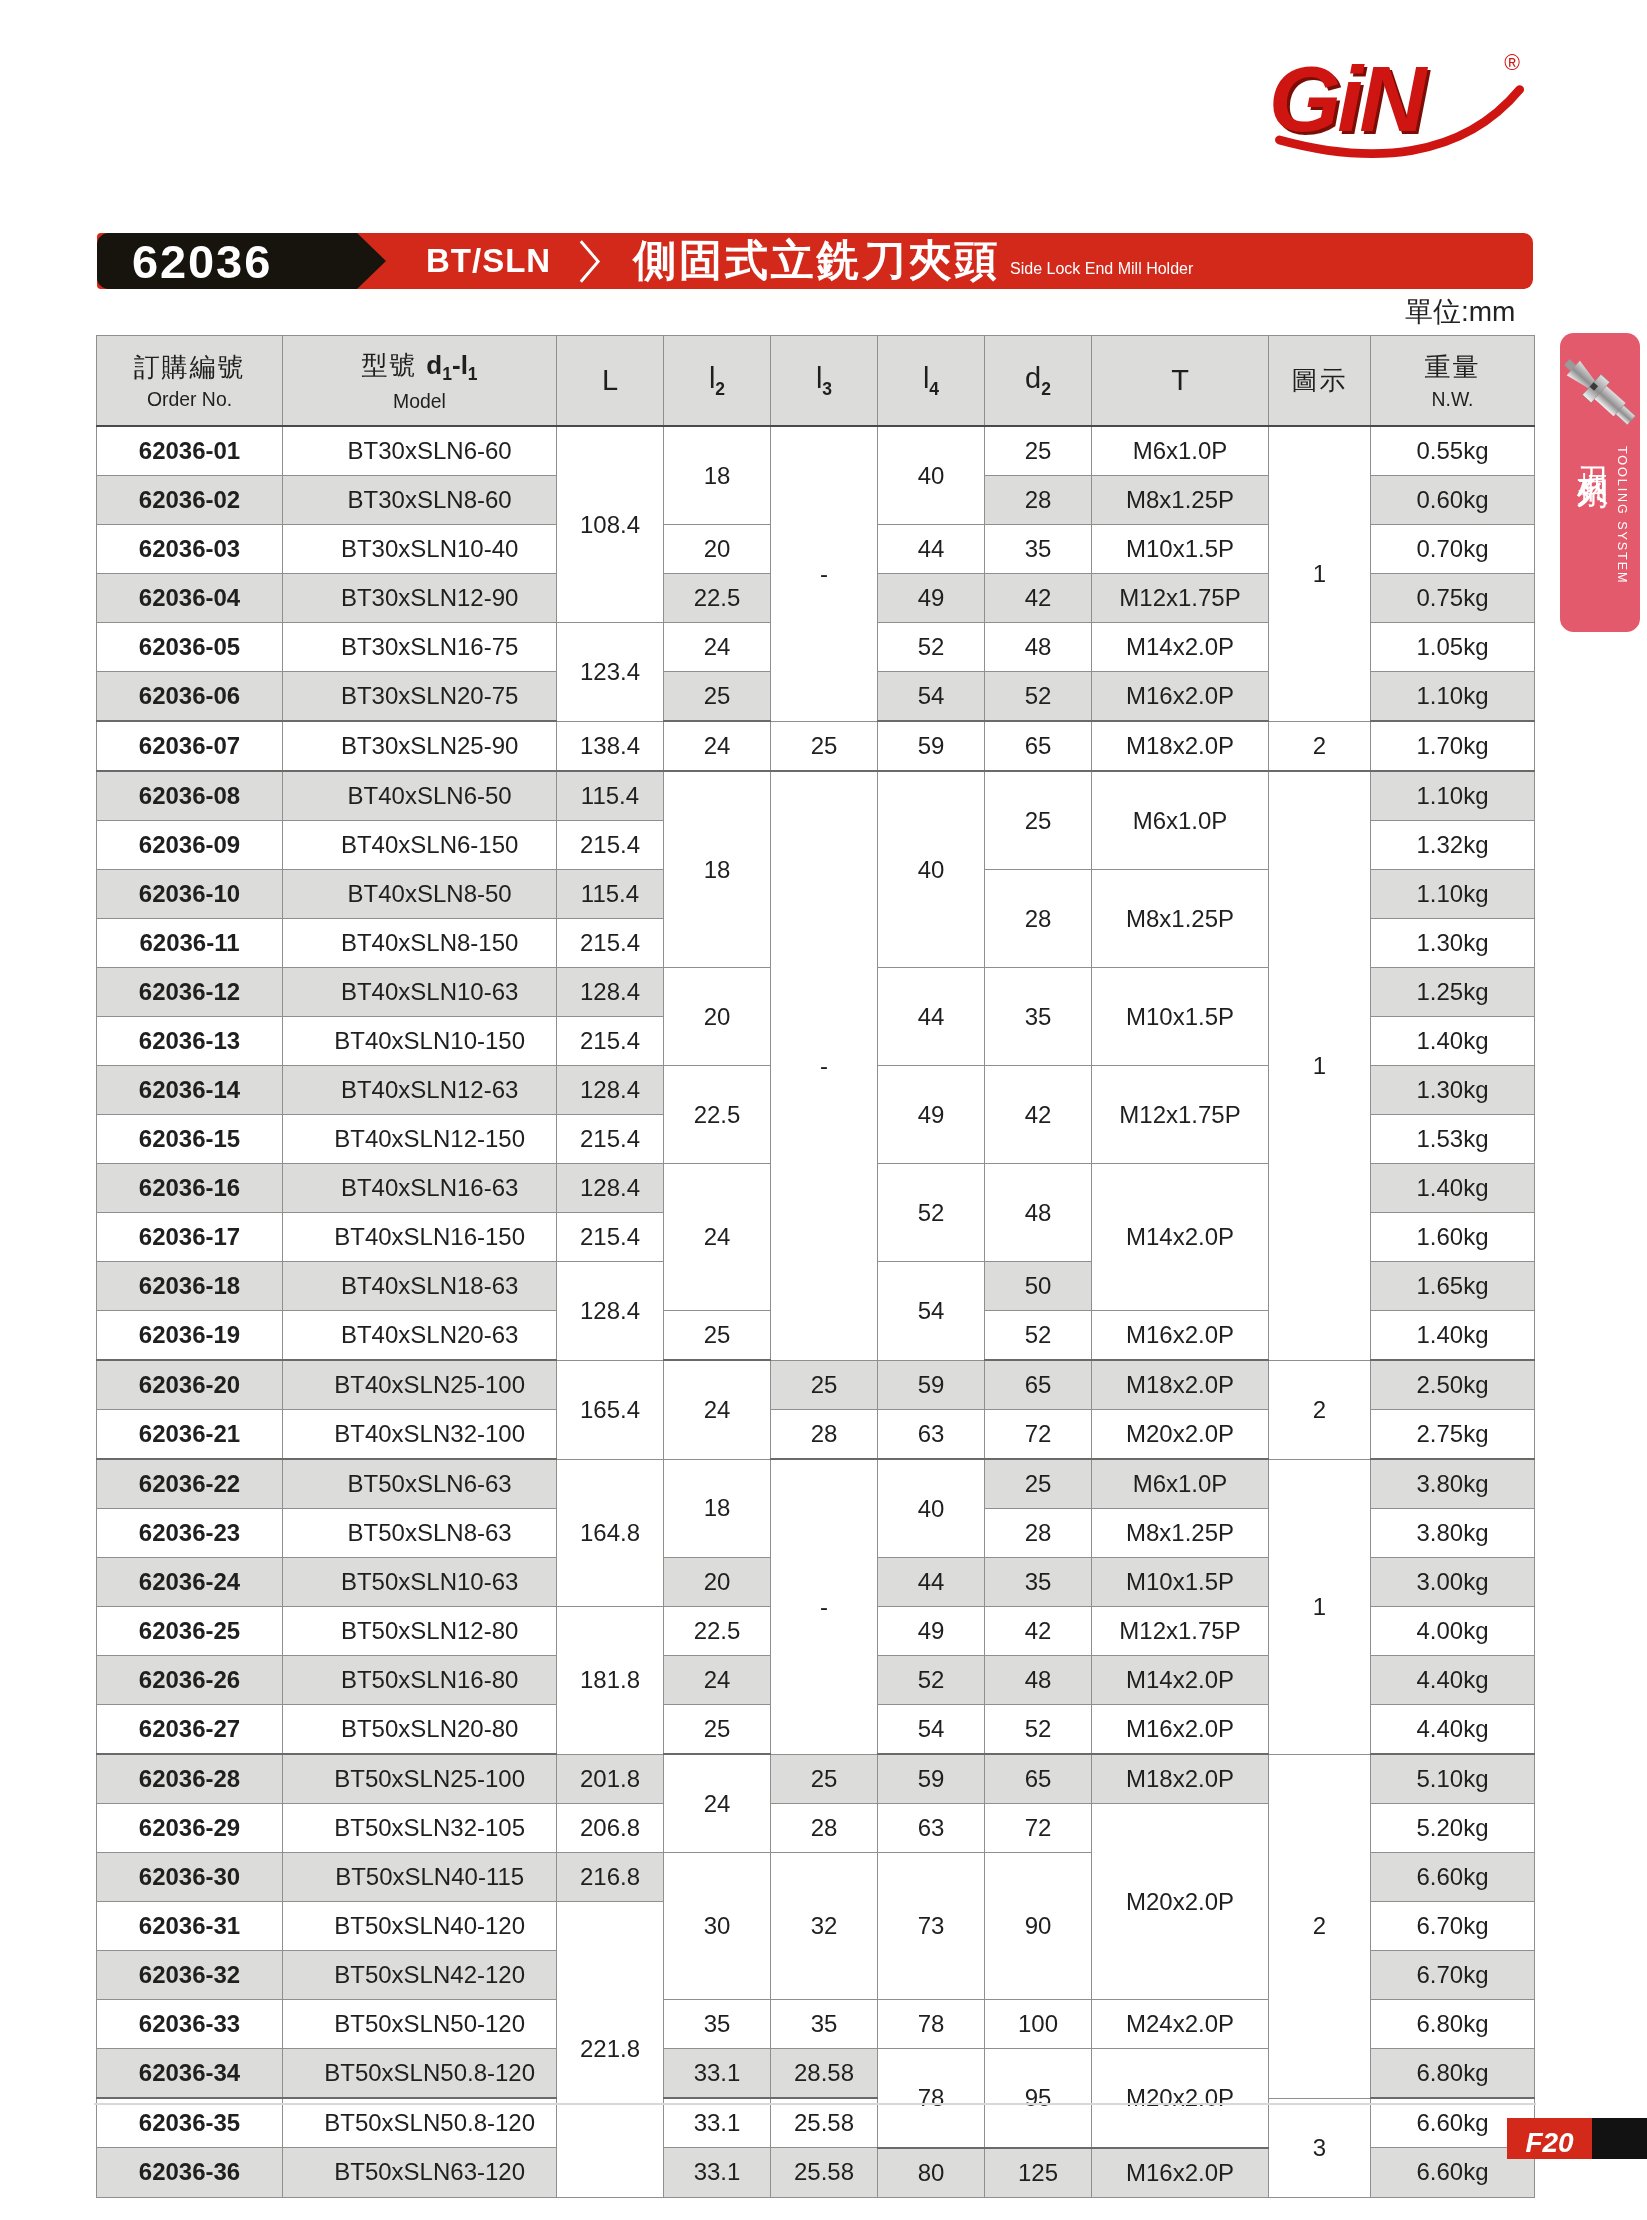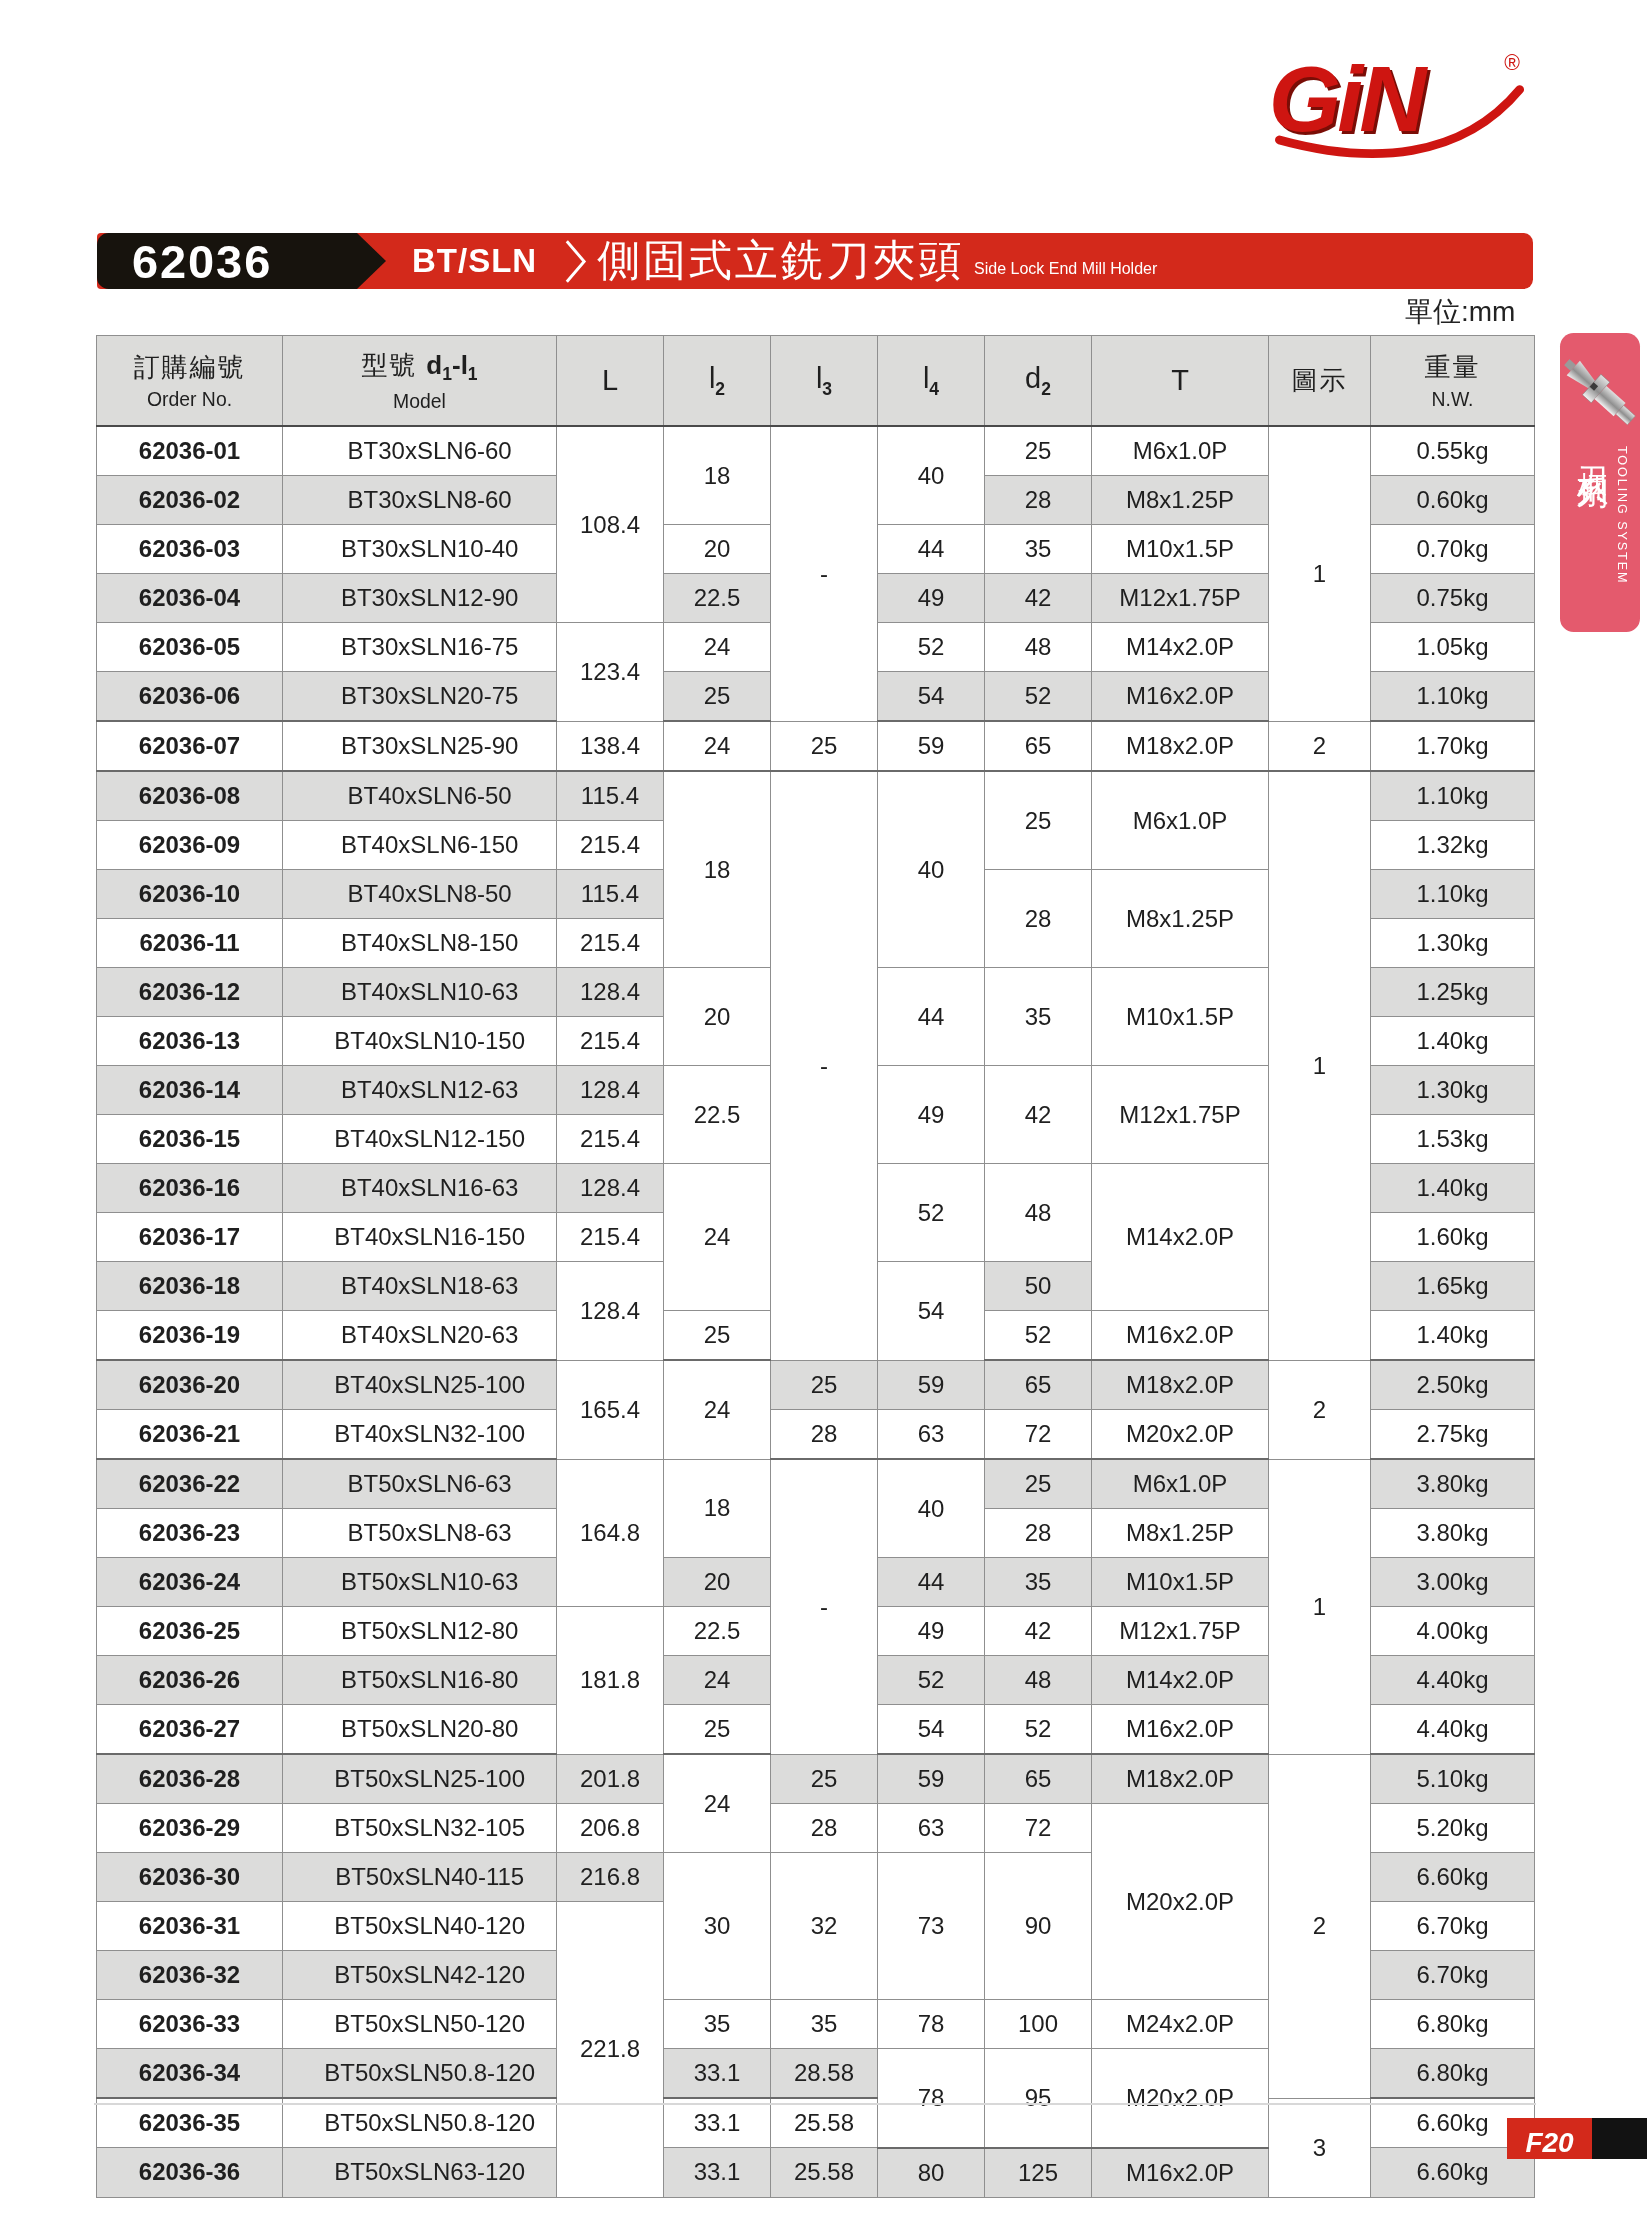--- a/index.html
+++ b/index.html
@@ -9,23 +9,23 @@
   
   .logo{position:absolute;left:1260px;top:39px;width:281px;height:136px;}
 
   
   .banner{position:absolute;left:97px;top:233px;width:1436px;height:56px;
           background:#d3291b;border-radius:3.9px 9.7px 9.7px 3.9px;display:flex;align-items:center;}
   .code-box{position:relative;height:56px;width:291px;background:#17130d;flex:0 0 auto;
             clip-path:polygon(0 0,260px 0,289px 50%,260px 100%,0 100%);
             border-radius:11.6px 0 0 11.6px;display:flex;align-items:center;}
   .code-box span{color:#fff;font-size:47px;font-weight:bold;letter-spacing:1.9px;padding-left:35px;}
-  .series{color:#fff;font-size:33px;font-weight:bold;margin-left:24px;letter-spacing:1px;}
+  .series{color:#fff;font-size:33px;font-weight:bold;margin-left:38px;letter-spacing:1px;}
   .chev{margin-left:25px;flex:0 0 auto;}
-  .title-zh{color:#fff;font-size:43px;font-weight:400;margin-left:8px;letter-spacing:2.9px;white-space:nowrap;}
+  .title-zh{color:#fff;font-size:43px;font-weight:700;margin-left:30px;letter-spacing:2.9px;white-space:nowrap;}
   .title-en{color:#fff;font-size:16px;font-weight:normal;margin-left:9.7px;margin-top:15.5px;white-space:nowrap;}
 
   
   .unit{position:absolute;left:1405px;top:293px;font-size:28px;color:#222;}
 
   
   .spec-table{position:absolute;left:96px;top:335px;width:1437px;border-collapse:collapse;
               table-layout:fixed;font-size:24px;}
   .spec-table th,.spec-table td{border:1px solid #8f8f8f;text-align:center;vertical-align:middle;
               overflow:hidden;white-space:nowrap;}

